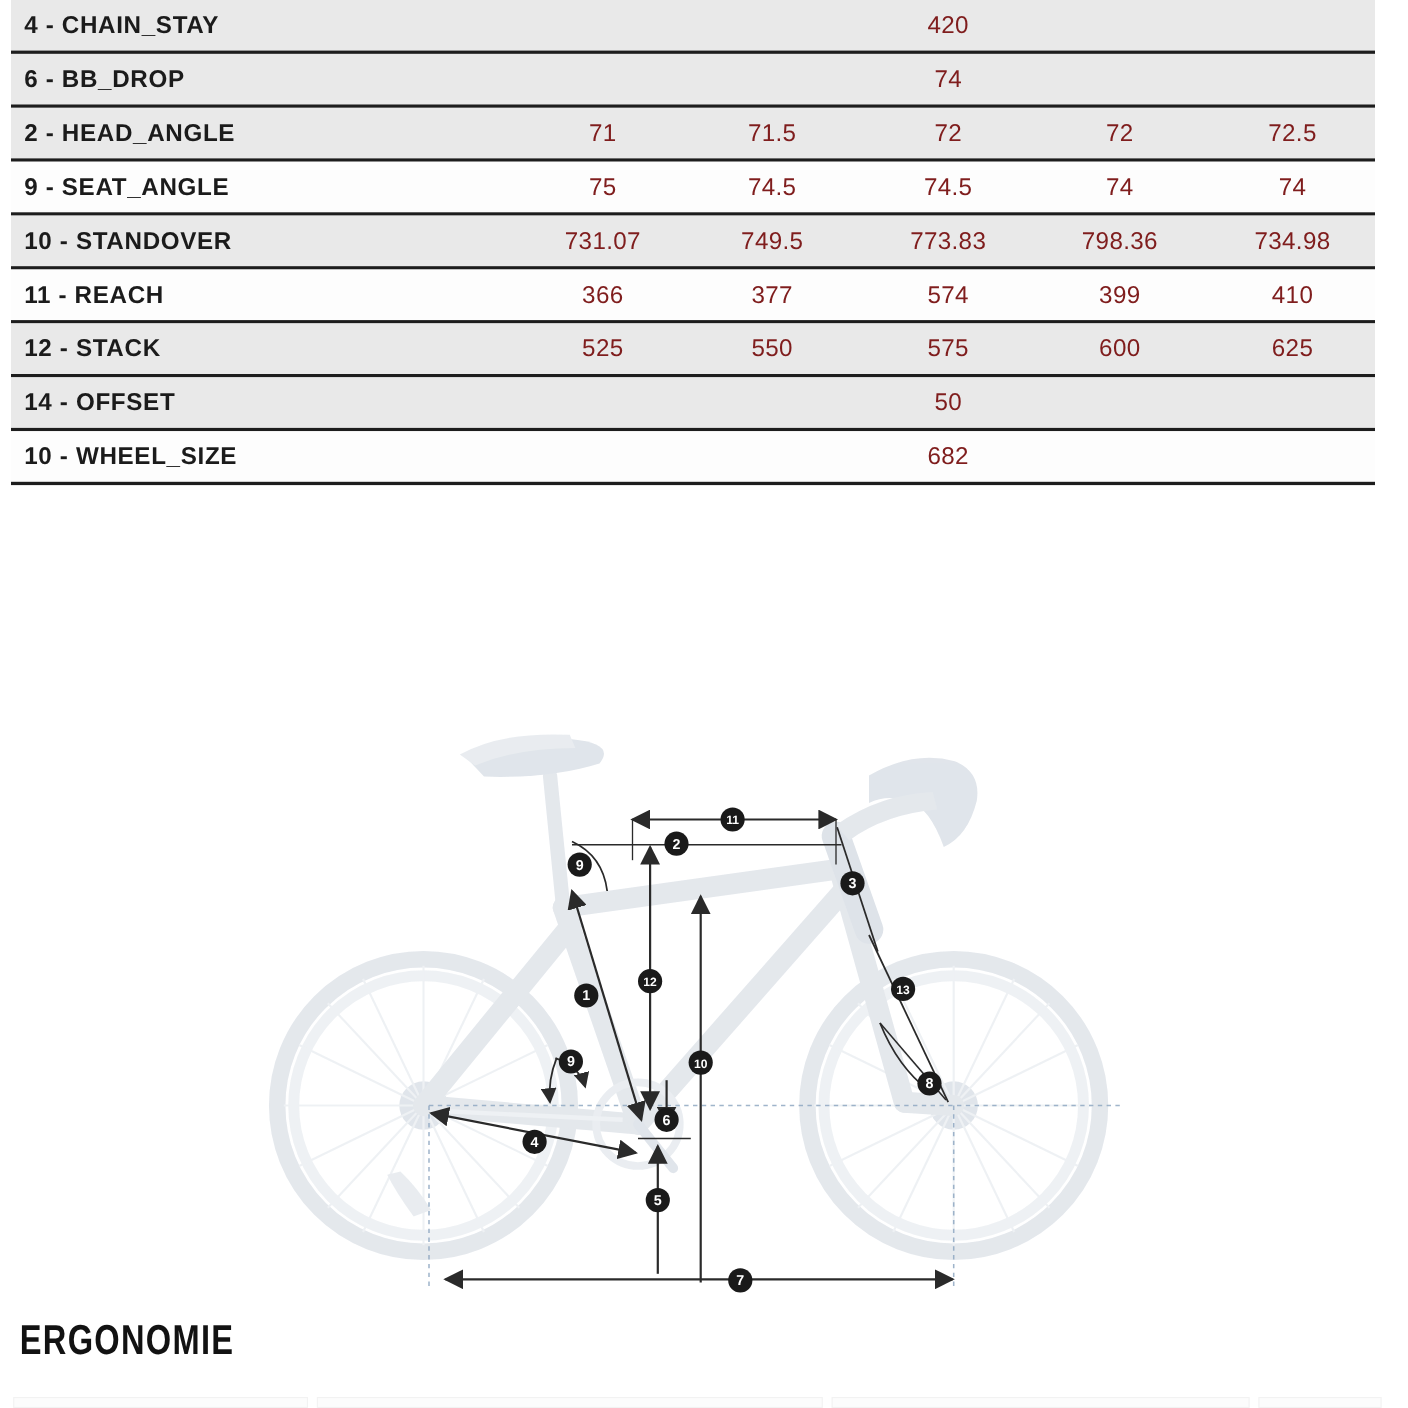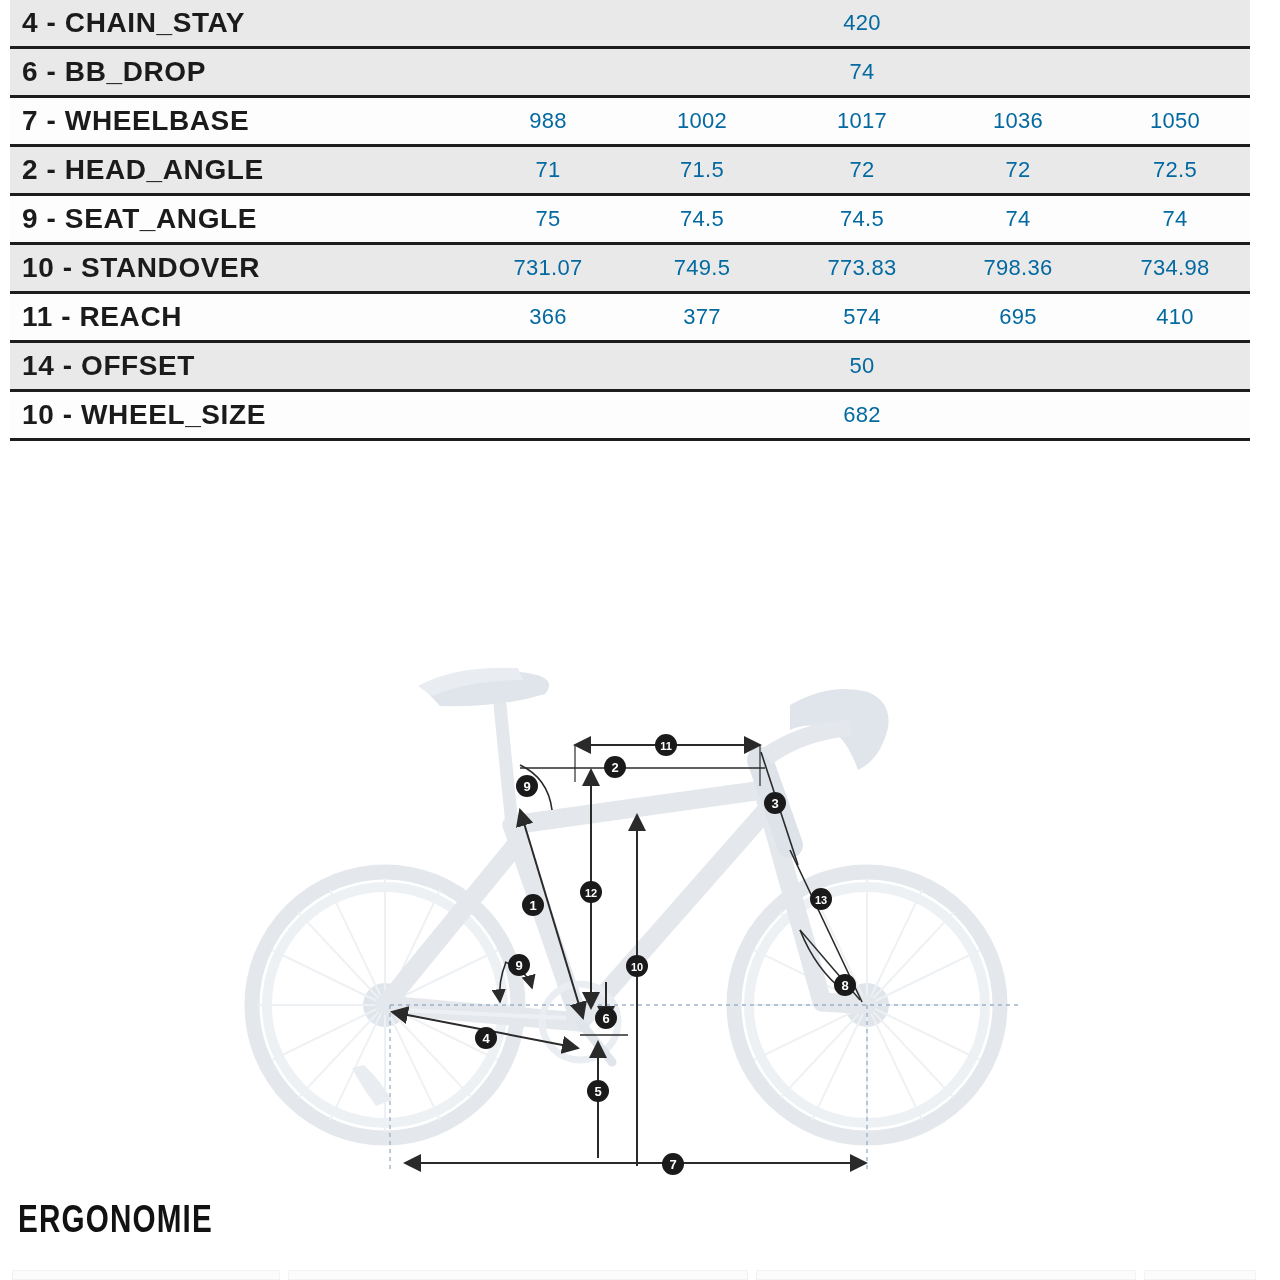--- a/index.html
+++ b/index.html
@@ -31,37 +31,37 @@
     align-items: center;
   }
   .geo-row.shaded { background: #e9e9e9; }
   .geo-row.plain  { background: #fdfdfd; }
 
   .geo-label {
     position: absolute;
     left: 12px;
     top: 50%;
     transform: translateY(-50%);
-    font-size: 28px;
+    font-size: 22px;
     font-weight: bold;
     letter-spacing: 0.6px;
     color: #1b1b1b;
     white-space: nowrap;
   }
 
   .geo-values {
     position: absolute;
     left: 0; right: 0; top: 0; bottom: 0;
   }
   .geo-val {
     position: absolute;
     top: 50%;
     transform: translate(-50%, -50%);
     font-size: 22px;
-    color: #0369a1;
+    color: #7f1d1d;
     white-space: nowrap;
     letter-spacing: 0.3px;
   }
   
   .c0 { left: 538px; }
   .c1 { left: 692px; }
   .c2 { left: 852px; }
   .c3 { left: 1008px; }
   .c4 { left: 1165px; }
   .cmerged { left: 852px; }
@@ -115,30 +115,20 @@
       <div class="geo-values">
         <div class="geo-val cmerged">420</div>
       </div>
     </div>
     <div class="geo-row shaded">
       <div class="geo-label">6 - BB_DROP</div>
       <div class="geo-values">
         <div class="geo-val cmerged">74</div>
       </div>
     </div>
-    <div class="geo-row plain">
-      <div class="geo-label">7 - WHEELBASE</div>
-      <div class="geo-values">
-        <div class="geo-val c0">988</div>
-        <div class="geo-val c1">1002</div>
-        <div class="geo-val c2">1017</div>
-        <div class="geo-val c3">1036</div>
-        <div class="geo-val c4">1050</div>
-      </div>
-    </div>
     <div class="geo-row shaded">
       <div class="geo-label">2 - HEAD_ANGLE</div>
       <div class="geo-values">
         <div class="geo-val c0">71</div>
         <div class="geo-val c1">71.5</div>
         <div class="geo-val c2">72</div>
         <div class="geo-val c3">72</div>
         <div class="geo-val c4">72.5</div>
       </div>
     </div>
@@ -161,22 +151,32 @@
         <div class="geo-val c3">798.36</div>
         <div class="geo-val c4">734.98</div>
       </div>
     </div>
     <div class="geo-row plain">
       <div class="geo-label">11 - REACH</div>
       <div class="geo-values">
         <div class="geo-val c0">366</div>
         <div class="geo-val c1">377</div>
         <div class="geo-val c2">574</div>
-        <div class="geo-val c3">695</div>
+        <div class="geo-val c3">399</div>
         <div class="geo-val c4">410</div>
+      </div>
+    </div>
+    <div class="geo-row shaded">
+      <div class="geo-label">12 - STACK</div>
+      <div class="geo-values">
+        <div class="geo-val c0">525</div>
+        <div class="geo-val c1">550</div>
+        <div class="geo-val c2">575</div>
+        <div class="geo-val c3">600</div>
+        <div class="geo-val c4">625</div>
       </div>
     </div>
     <div class="geo-row shaded">
       <div class="geo-label">14 - OFFSET</div>
       <div class="geo-values">
         <div class="geo-val cmerged">50</div>
       </div>
     </div>
     <div class="geo-row plain">
       <div class="geo-label">10 - WHEEL_SIZE</div>

